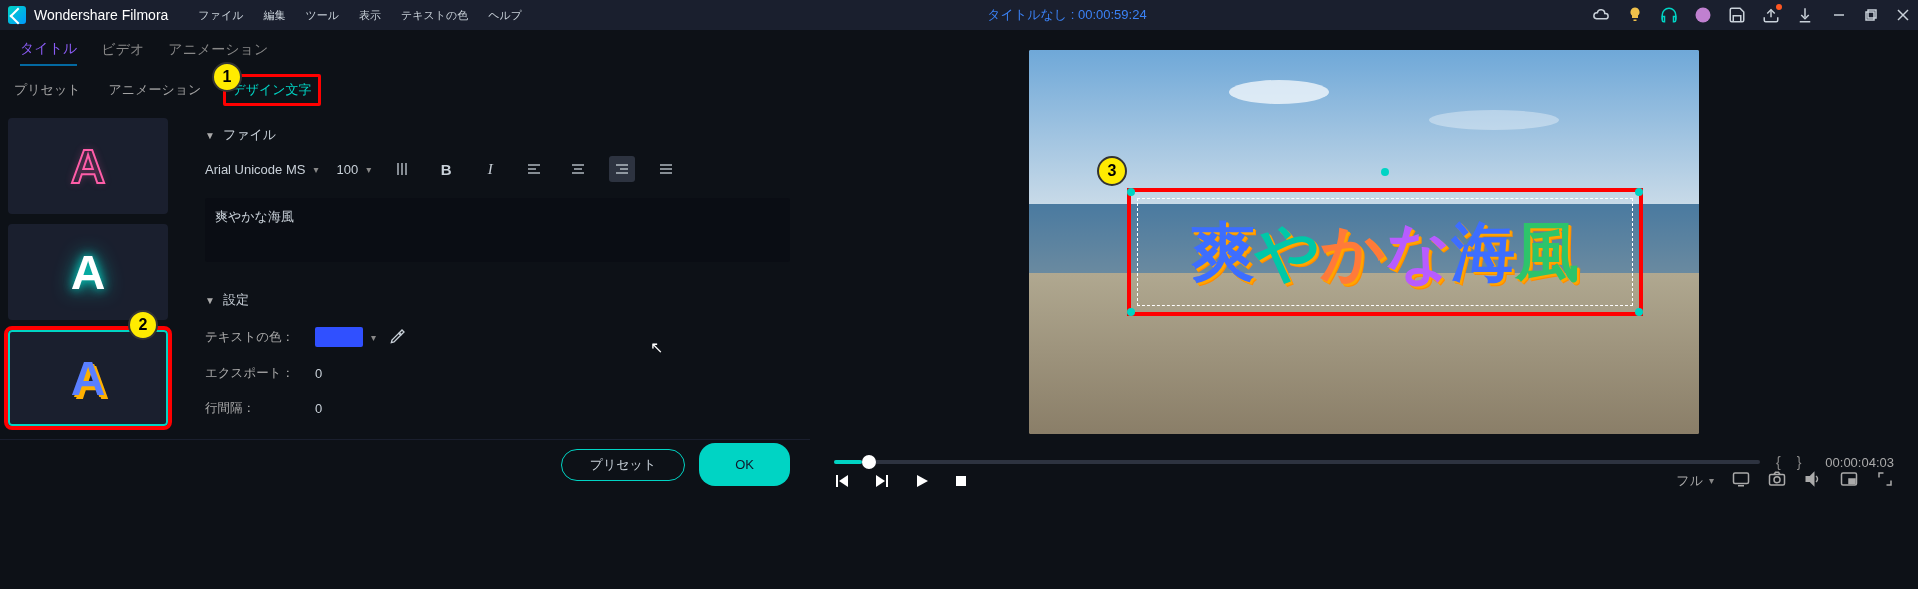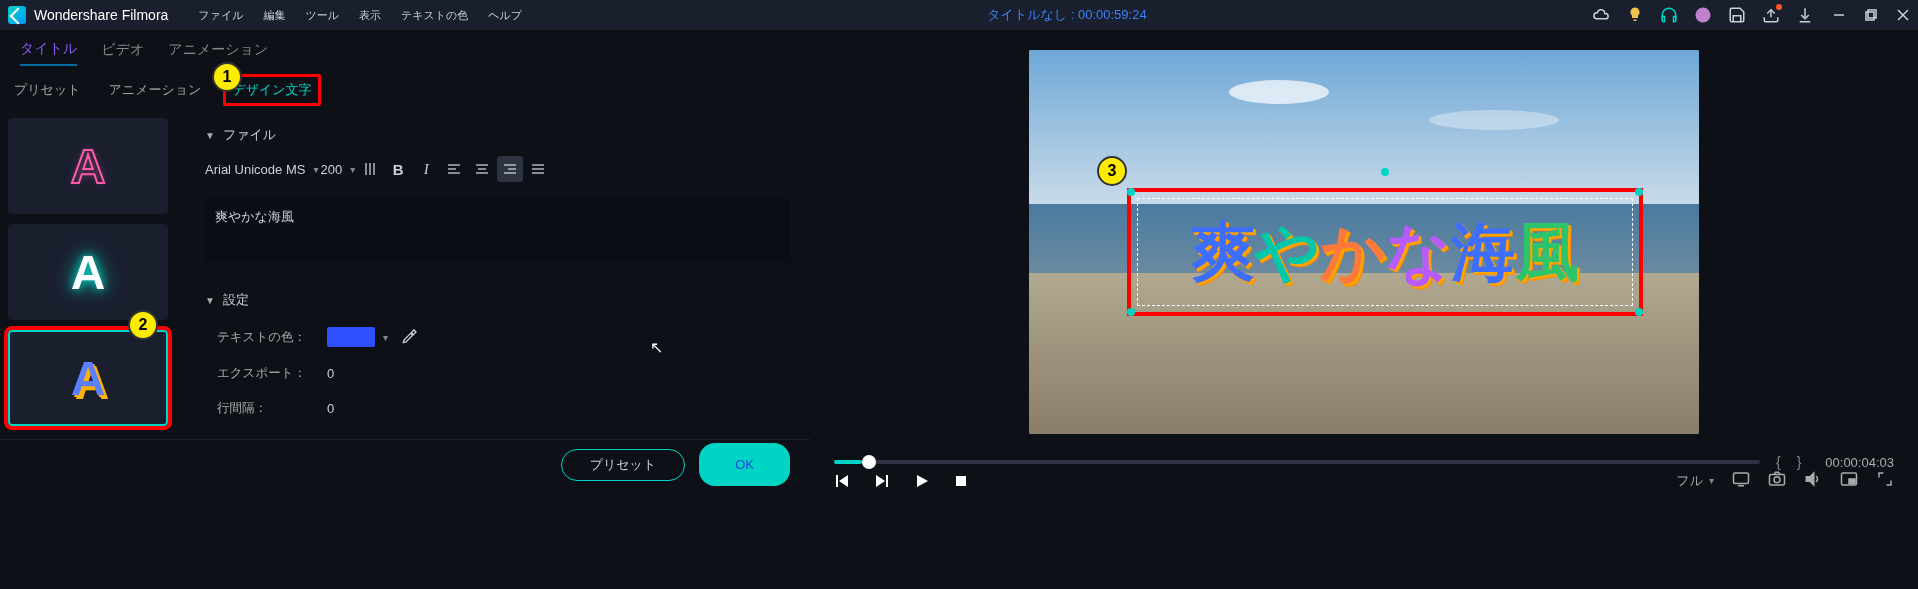--- a/index.html
+++ b/index.html
@@ -37,38 +37,38 @@
 .preset-item.outlined-pink { color: transparent; -webkit-text-stroke: 2px #ff5da8; text-shadow: 0 0 8px rgba(255,93,168,0.3); }
 .preset-item.glow-teal { color: #fff; text-shadow: 0 0 20px #00d4c4, 0 0 10px #00d4c4; }
 .preset-item.selected { border: 2px solid #00d4c4; }
 .preset-item.highlighted-preset { outline: 4px solid #ff0000; }
 .preset-item .depth-text { color: #5a7fff; text-shadow: 2px 2px 0 #ffb000, 4px 4px 0 #ffb000; }
 
 .settings-pane { flex: 1; padding: 8px 20px; overflow-y: auto; }
 .section-hdr { display: flex; align-items: center; font-size: 13px; color: #c9d1d9; margin: 8px 0 12px 0; cursor: pointer; }
 .section-hdr .tri { margin-right: 8px; font-size: 10px; color: #aaa; }
 
-.font-row { display: flex; align-items: center; gap: 2px; margin: 8px 0; }
+.font-row { display: flex; align-items: center; gap: 18px; margin: 8px 0; }
 .font-select { background: transparent; color: #c9d1d9; border: none; font-size: 13px; padding: 4px 0; cursor: pointer; display: flex; align-items: center; gap: 8px; }
 .chev { font-size: 10px; color: #888; }
 .fmt-btn { width: 26px; height: 26px; display: flex; align-items: center; justify-content: center; cursor: pointer; color: #c9d1d9; border-radius: 3px; }
 .fmt-btn.active { background: #2d3340; }
 .textarea { width: 100%; background: #0a0d14; border: none; color: #c9d1d9; padding: 10px; font-size: 13px; margin: 8px 0 18px 0; resize: none; height: 64px; border-radius: 3px; }
 
-.setting-row { display: flex; align-items: center; margin: 18px 12px; }
+.setting-row { display: flex; align-items: center; margin: 18px 0; }
 .setting-label { width: 110px; font-size: 12.5px; color: #aaa; }
 .color-swatch { width: 48px; height: 20px; background: #3050ff; border-radius: 2px; cursor: pointer; }
 .num-val { width: 40px; color: #c9d1d9; font-size: 13px; }
 .eyedrop { margin-left: 14px; cursor: pointer; }
 
 .left-footer { height: 50px; display: flex; align-items: center; padding: 0 20px; gap: 14px; border-top: 1px solid #1a1f2e; }
 .btn-outline { padding: 6px 24px; border: 1px solid #555; border-radius: 16px; background: transparent; color: #c9d1d9; cursor: pointer; font-size: 13px; }
 .spacer { flex: 1; }
 .btn-adv { padding: 6px 28px; border: 1px solid #00d4c4; border-radius: 16px; background: transparent; color: #c9d1d9; cursor: pointer; font-size: 13px; }
-.btn-ok { padding: 14px 36px; border: none; border-radius: 16px; background: #00d4c4; color: #1d4ed8; cursor: pointer; font-size: 13px; text-align: center; }
+.btn-ok { padding: 14px 36px; border: none; border-radius: 16px; background: #00d4c4; color: #0f172a; cursor: pointer; font-size: 13px; text-align: center; }
 
 .right-panel { flex: 1; display: flex; flex-direction: column; background: #0d1117; }
 .preview-area { flex: 1; display: flex; align-items: center; justify-content: center; padding: 20px; }
 .preview-canvas { width: 670px; height: 384px; background: linear-gradient(to bottom, #87b8e0 0%, #a8c9e8 40%, #8299a8 41%, #b5a890 58%, #a09478 100%); position: relative; border-radius: 2px; overflow: hidden; }
 .sky { position: absolute; top: 0; left: 0; right: 0; height: 40%; background: linear-gradient(to bottom, #6fa8d8, #c8dae8); }
 .cloud { position: absolute; background: rgba(255,255,255,0.7); border-radius: 50%; }
 .sea { position: absolute; top: 40%; left: 0; right: 0; height: 18%; background: linear-gradient(to bottom, #4a7aa0, #6a8aa0); }
 .sand { position: absolute; top: 58%; left: 0; right: 0; bottom: 0; background: linear-gradient(to bottom, #b0a890, #8a7e68); }
 .text-box { position: absolute; top: 138px; left: 98px; width: 516px; height: 128px; border: 4px solid #ff0000; display: flex; align-items: center; justify-content: center; }
 .text-box-inner { position: absolute; inset: 6px; border: 1px dashed #fff; }
@@ -197,21 +197,21 @@
             <span class="tri">▼</span>
             <span>ファイル</span>
           </div>
 
         <div class="font-row">
           <div class="font-select">
               <span>Arial Unicode MS</span>
               <span class="chev">▾</span>
             </div>
           <div class="font-select">
-              <span>200</span>
+              <span>100</span>
               <span class="chev">▾</span>
             </div>
           <div class="fmt-btn">
               <svg width="16" height="16" viewBox="0 0 16 16" stroke="currentColor" stroke-width="1.3" fill="none">
                 <line x1="4" y1="2" x2="4" y2="14"></line>
                 <line x1="8" y1="2" x2="8" y2="14"></line>
                 <line x1="12" y1="2" x2="12" y2="14"></line>
               </svg>
             </div>
           <div class="fmt-btn">

